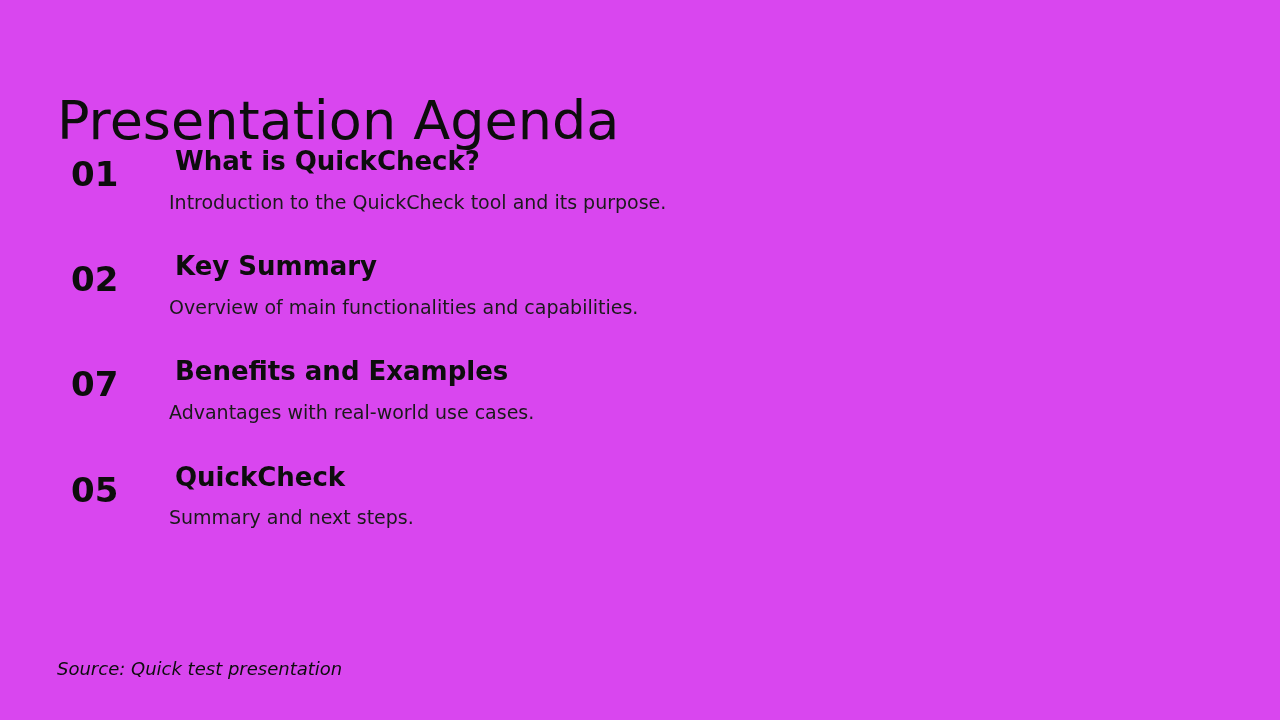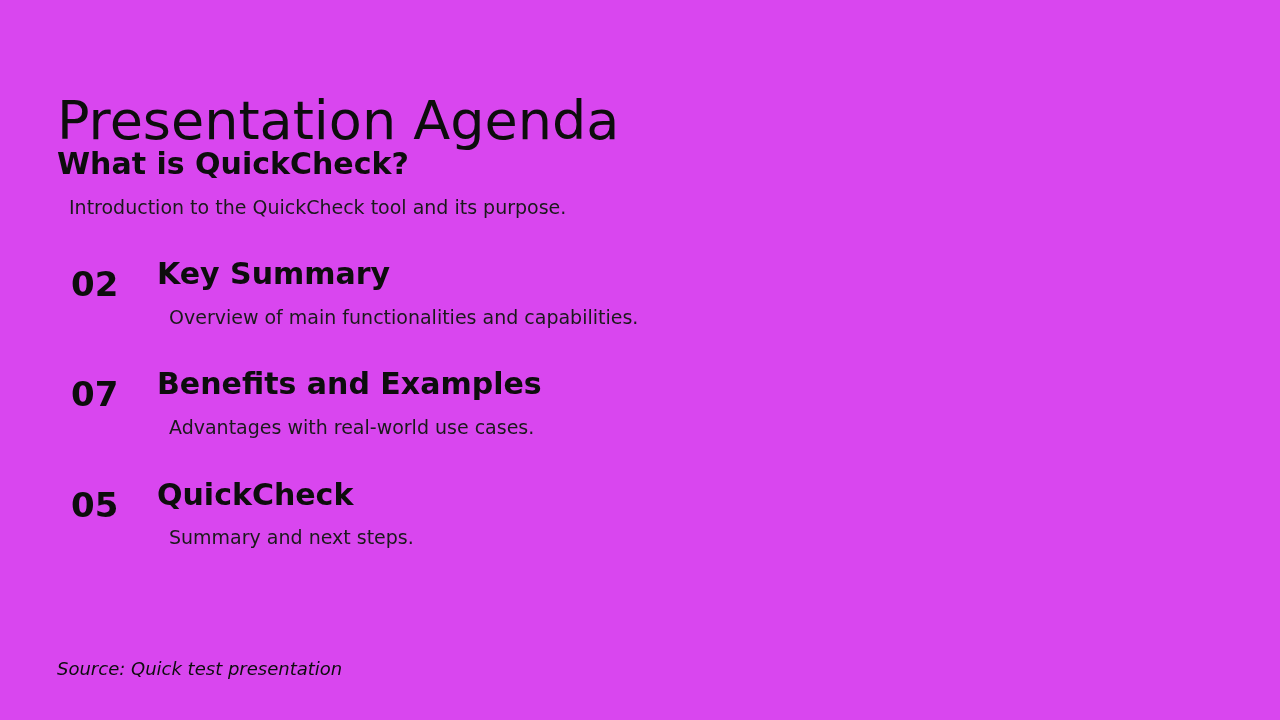--- a/index.html
+++ b/index.html
@@ -55,25 +55,25 @@
     line-height: 1.0;
     padding-top: 12px;
     padding-left: 14px;
     box-sizing: border-box;
   }
   .item-body {
     flex: 1 1 auto;
     padding-top: 0;
   }
   .item-heading {
-    font-size: 30px;
+    font-size: 26px;
     font-weight: 700;
     color: #0d0d0d;
     line-height: 1.25;
-    margin: 0 0 5px 0;
+    margin: 0 0 5px 18px;
   }
   .item-desc {
     font-size: 19px;
     font-weight: 400;
     color: #1a1a1a;
     line-height: 1.3;
     margin: 12px;
   }
   .source-note {
     position: absolute;
@@ -88,20 +88,21 @@
 </head>
 <body>
 
 <div class="slide">
 
   <h1 class="slide-title">Presentation Agenda</h1>
 
   <div class="agenda-list">
 
     <div class="agenda-item">
+      <div class="item-number">01</div>
       <div class="item-body">
         <div class="item-heading">What is QuickCheck?</div>
         <div class="item-desc">Introduction to the QuickCheck tool and its purpose.</div>
       </div>
     </div>
 
     <div class="agenda-item">
       <div class="item-number">02</div>
       <div class="item-body">
         <div class="item-heading">Key Summary</div>

